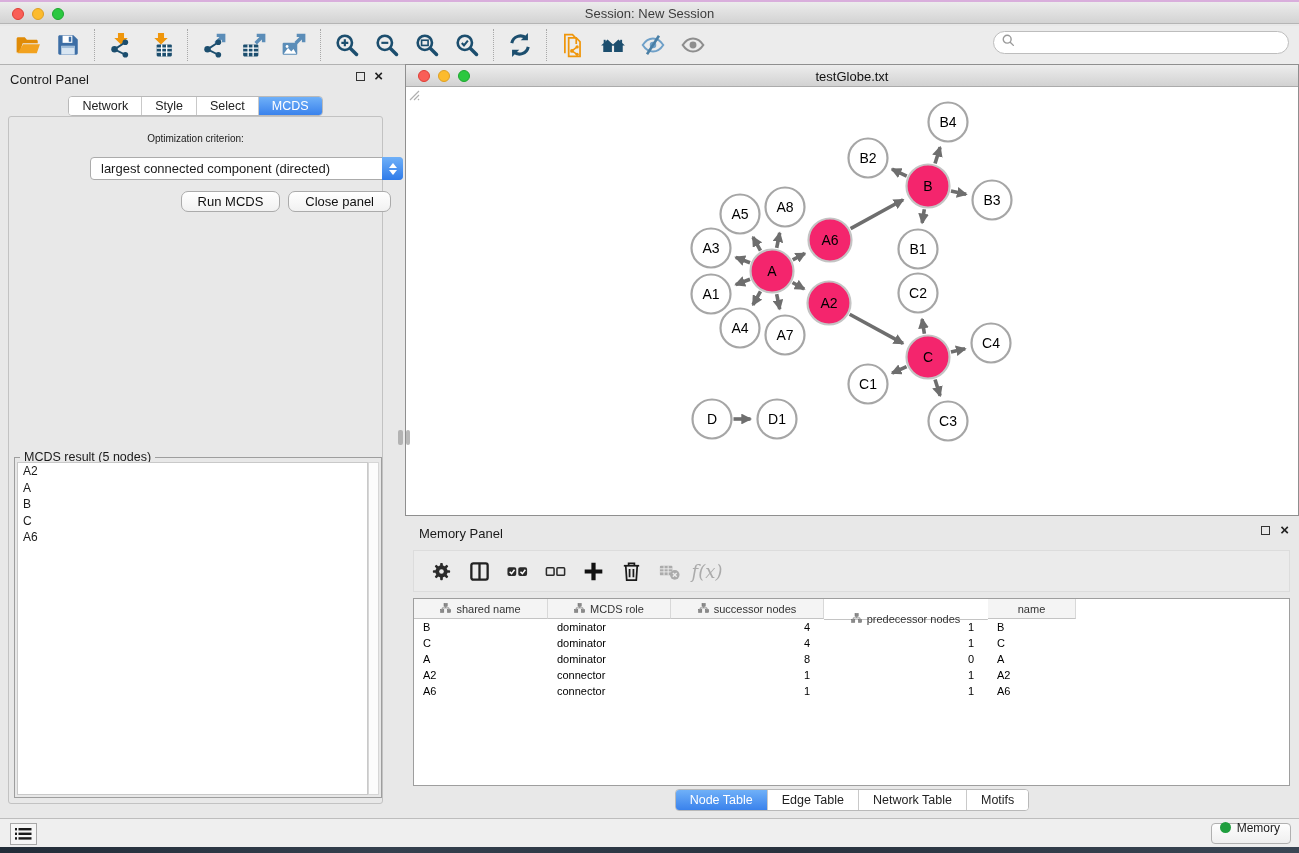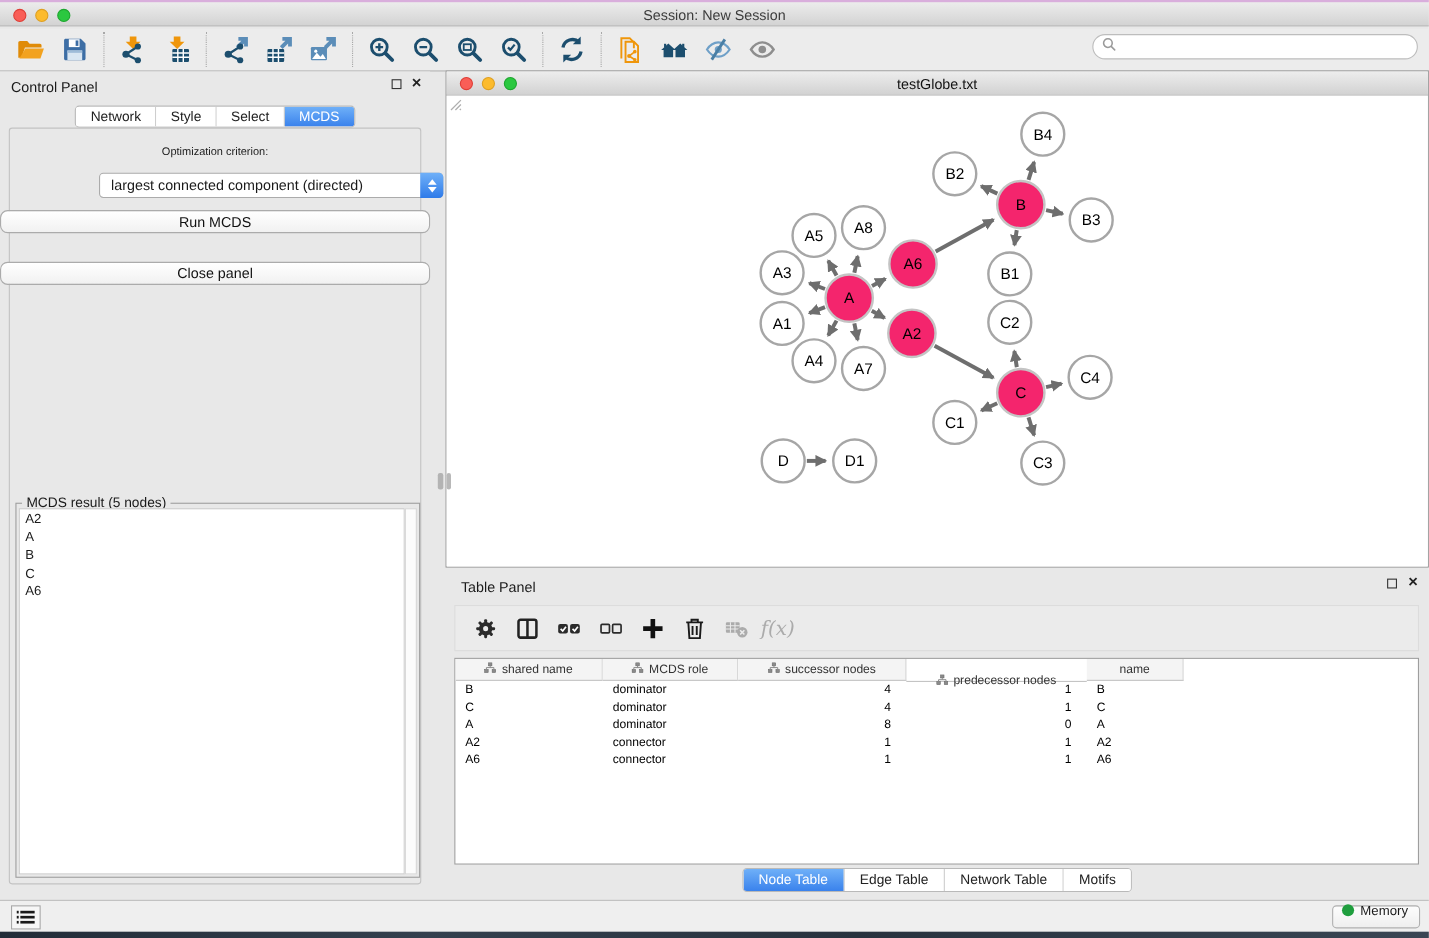--- a/index.html
+++ b/index.html
@@ -50,21 +50,21 @@
     border:1px solid #C2C2C2; border-radius:3px; }
   .opt-label { position:absolute; left:0; right:0; top:68px; text-align:center; font-size:10px; }
   .criterion { position:absolute; left:42px; top:92px; width:313px; height:23px; background:#fff;
     border:1px solid #ABABAB; border-radius:4px; display:flex; align-items:center;margin-left:48px; }
   .criterion .val { flex:1; font-size:13px; padding-left:10px; white-space:nowrap; overflow:hidden; }
   .stepper { width:21px; height:23px; margin:-1px -1px -1px 0; border-radius:0 4px 4px 0;
     background:linear-gradient(#6FB0F8,#2F7BE9); display:flex; flex-direction:column;
     align-items:center; justify-content:center; gap:2px; }
   .tri-up { width:0; height:0; border-left:4px solid transparent; border-right:4px solid transparent; border-bottom:5px solid #fff; }
   .tri-dn { width:0; height:0; border-left:4px solid transparent; border-right:4px solid transparent; border-top:5px solid #fff; }
-  .cp-buttons { position:absolute; left:0; right:0; top:126px; display:flex; justify-content:flex-end; gap:26px;flex-direction:column; }
+  .cp-buttons { position:absolute; left:0; right:0; top:126px; display:flex; justify-content:flex-end; gap:8px; }
   .btn { font-size:13px; padding:2px 16px; background:linear-gradient(#FFFFFF,#F1F1F1);
     border:1px solid #ABABAB; border-radius:7px; color:#111; }
   .mcds-fieldset { position:absolute; left:14px; width:368px; top:392px; height:341px;
     border:1px solid #9E9E9E; }
   .mcds-legend { position:absolute; left:5px; top:-8px; background:#E8E8E8; padding:0 4px; font-size:12.5px; }
   .mcds-list { position:absolute; left:2px; top:4px; right:13px; bottom:2px; background:#fff;
     border:1px solid #C9C9C9; overflow:hidden; }
   .mcds-scroll { position:absolute; right:2px; top:4px; width:11px; bottom:2px; background:#FCFCFC;
     border:1px solid #D6D6D6; }
   .mcds-list div { font-size:12px; padding:1px 0 1px 5px; line-height:14.5px; }
@@ -427,21 +427,21 @@
           <text x="371" y="332" text-anchor="middle" dy="0.35em" font-size="14" fill="#000" font-family="&quot;Liberation Sans&quot;,sans-serif">D1</text>
         </svg>
       <div class="v-thumb"></div>
       <svg class="grip" viewBox="0 0 14 14">
         <path d="M13 4L4 13M13 8L8 13M13 12l-1 1" stroke="#AFAFAF" stroke-width="1.2" fill="none"></path>
       </svg>
     </div>
   </div>
 
   <div class="table-panel">
-    <div class="tp-header panel-title">Table Panel</div>
+    <div class="tp-header panel-title">Memory Panel</div>
     <div class="tp-btns">
       <span class="mini-float"></span>
       <span class="mini-close">×</span>
     </div>
     <div class="tp-toolbar" id="tp-toolbar">
         <div class="tp-icon">
           <svg viewBox="0 0 24 24">
             <g fill="#2B2B2B">
               <g transform="rotate(0 12 12)">
                 <rect x="10.6" y="3" width="2.8" height="18" rx="1"></rect>

